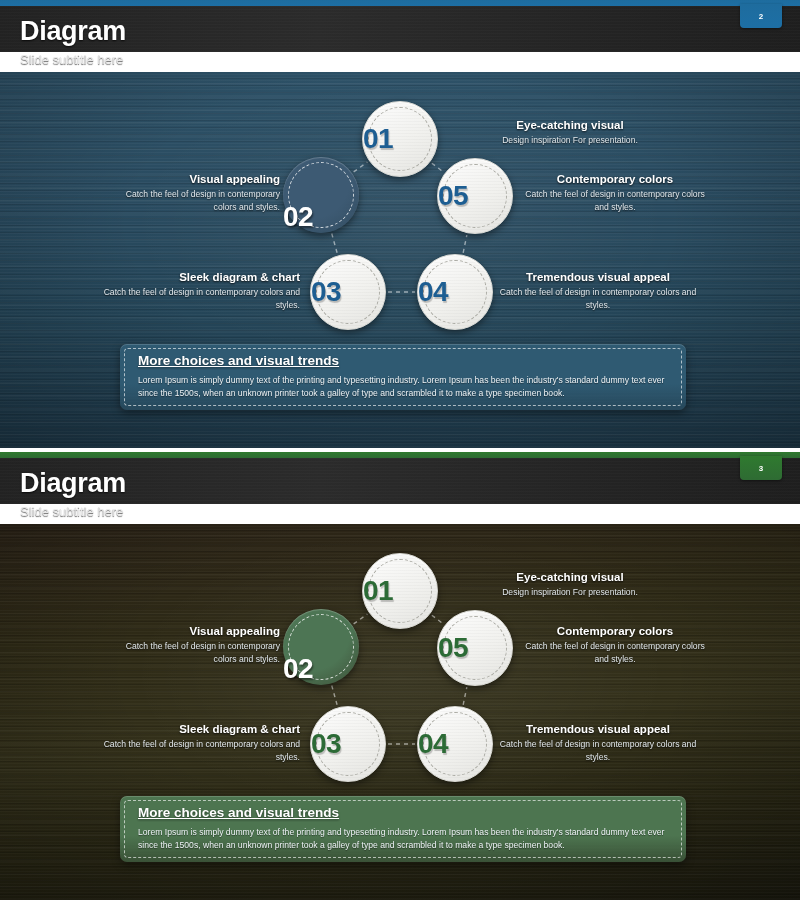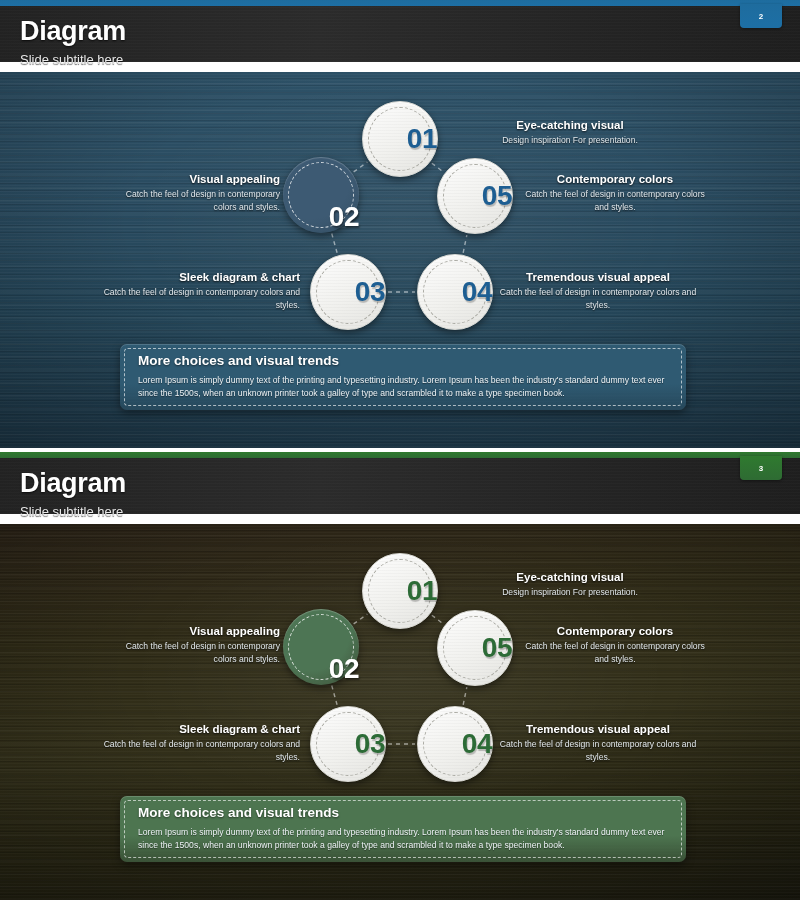--- a/index.html
+++ b/index.html
@@ -12,21 +12,21 @@
   .deck { width: 800px; height: 900px; display: flex; flex-direction: column; background: #ffffff; }
 
   .slide { position: relative; width: 800px; height: 448px; overflow: hidden; }
   .slide + .slide { margin-top: 4px; }
 
   
   .accent-strip { position: absolute; top: 0; left: 0; width: 800px; height: 6px; z-index: 6; }
 
   
   .header-band {
-    position: absolute; top: 6px; left: 0; width: 800px; height: 56px;
+    position: absolute; top: 6px; left: 0; width: 800px; height: 46px;
     background:
       repeating-linear-gradient(0deg, rgba(255,255,255,0.016) 0px, rgba(255,255,255,0.016) 1px, rgba(0,0,0,0.02) 1px, rgba(0,0,0,0.02) 3px),
       linear-gradient(92deg, #232323 0%, #2c2c2c 40%, #1f1f1f 100%);
     z-index: 5;
   }
   .slide-title {
     position: absolute; left: 20px; top: 10px;
     font-size: 27px; font-weight: bold; color: #ffffff;
     letter-spacing: -0.3px;
     text-shadow: 0 1px 2px rgba(0,0,0,0.75);
@@ -71,21 +71,21 @@
   }
   .wood-vig { position: absolute; inset: 0; background: radial-gradient(ellipse 75% 85% at 50% 40%, rgba(255,255,255,0.05) 0%, rgba(0,0,0,0.0) 45%, rgba(0,0,0,0.28) 100%); }
 
   
   .stage { position: absolute; inset: 0; }
   .connectors { position: absolute; top: 0; left: 0; width: 800px; height: 376px; }
 
   
   .node {
     position: absolute; width: 76px; height: 76px; border-radius: 50%;
-    display: flex; align-items: center; justify-content: flex-end;
+    display: flex; align-items: center; justify-content: flex-start;
   }
   .node-plain {
     background:
       repeating-linear-gradient(0deg, rgba(0,0,0,0.022) 0px, rgba(0,0,0,0.022) 1px, rgba(255,255,255,0) 1px, rgba(255,255,255,0) 3px),
       linear-gradient(150deg, #fdfdfd 0%, #f1f1ee 55%, #e4e4e0 100%);
     border: 1px solid #d9d9d4;
     box-shadow: 0 3px 7px rgba(0,0,0,0.42), inset 0 1px 1px rgba(255,255,255,0.95);
   }
   .node-plain::after {
     content: ""; position: absolute; inset: 5px; border-radius: 50%;
@@ -123,20 +123,21 @@
     box-shadow: 0 3px 8px rgba(0,0,0,0.40), inset 0 1px 0 rgba(255,255,255,0.16);
   }
   .panel::after {
     content: ""; position: absolute; inset: 4px; border-radius: 4px;
     border: 1px dashed rgba(255,255,255,0.62); pointer-events: none;
   }
   .panel-title {
     position: absolute; left: 18px; top: 9px;
     font-size: 13.5px; font-weight: bold; color: #ffffff;
     text-shadow: 0 1px 2px rgba(0,0,0,0.55);
+    text-decoration: underline;
   }
   .panel-body {
     position: absolute; left: 18px; right: 17px; top: 30px;
     font-size: 8.6px; line-height: 1.55; color: #eef3f6;
     text-shadow: 0 1px 1px rgba(0,0,0,0.45);
   }
 </style>
 </head>
 <body>
 

